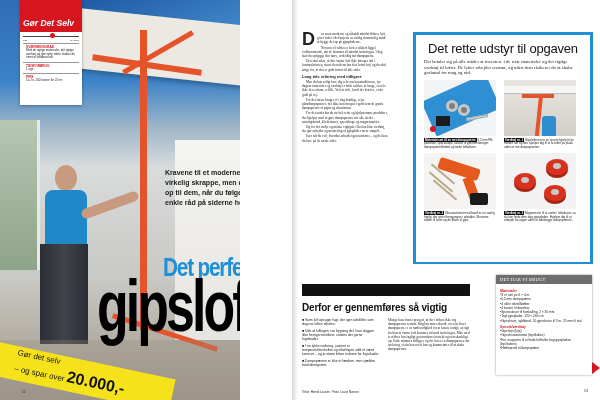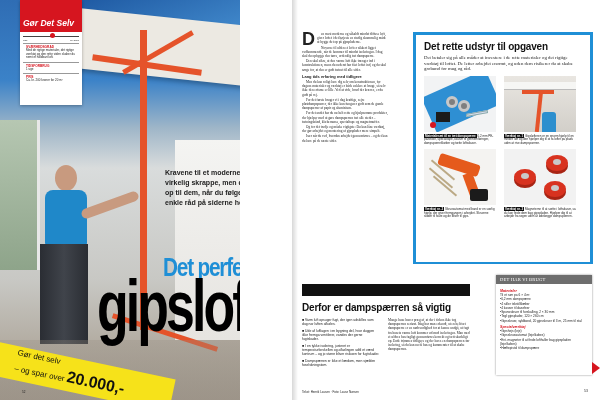--- a/index.html
+++ b/index.html
@@ -59,21 +59,21 @@
 
   
   .right-page { position: absolute; left: 298px; top: 0; width: 302px; height: 400px; background: #fff; }
 
   .col1 { position: absolute; left: 4px; top: 32px; width: 86px; font-family: "Liberation Serif", serif; font-size: 3.4px; line-height: 4.2px; color: #222; }
   .dropcap { float: left; font-size: 18px; line-height: 14px; font-weight: bold; font-family: "Liberation Sans", sans-serif; margin-right: 2px; }
   .col1 p { margin-bottom: 1px; text-indent: 4px; }
   .col1 h4 { font-family: "Liberation Sans", sans-serif; font-size: 4px; font-weight: bold; margin: 3px 0 1px; }
 
   .equip-box { position: absolute; left: 115px; top: 32px; width: 180px; height: 232px; border: 3px solid #1f8fd6; border-bottom-width: 2px; padding: 6px 8px; }
-  .equip-title { font-size: 10px; font-weight: bold; color: #111; letter-spacing: -0.2px; }
+  .equip-title { font-size: 13px; font-weight: normal; color: #111; letter-spacing: -0.2px; text-align: center; }
   .equip-intro { font-family: "Liberation Serif", serif; font-size: 4.8px; line-height: 5.6px; color: #222; margin-top: 3px; }
   .photo-grid { display: grid; grid-template-columns: 72px 72px; column-gap: 8px; row-gap: 3px; margin-top: 4px; }
   .photo { height: 56px; position: relative; overflow: hidden; }
   .cap { font-size: 3px; line-height: 3.7px; color: #222; }
   .cap .tag { background: #111; color: #fff; padding: 0 1px; font-weight: bold; }
 
   .ph-membrane { background: #f2f3f4; }
   .ph-membrane .roll { position: absolute; left: 2px; top: 6px; width: 70px; height: 38px; background: #2e8fd3; transform: rotate(-24deg); }
   .ph-membrane .tape1 { position: absolute; left: 22px; top: 20px; width: 12px; height: 12px; border: 3px solid #c8c8c8; border-radius: 50%; background: #7f7f7f; }
   .ph-membrane .tape2 { position: absolute; left: 34px; top: 24px; width: 12px; height: 12px; border: 3px solid #c8c8c8; border-radius: 50%; background: #7f7f7f; }
@@ -226,21 +226,21 @@
           <div class="m m2"></div>
           <div class="m m3"></div>
       </div>
       <div class="cap"><span class="tag">Værktøj nr. 2</span> <span>Skrueautomat med bånd er en særlig hjælp, der giver fremgangen i arbejdet. Skruerne sidder til faste og de bliver til gips.</span></div>
       <div class="cap"><span class="tag">Værktøj nr. 3</span> <span>Magneterne til at sætte i loftsdåser, så du kan finde dem bag gipspladen. Hjælper dig til at arbejde fra røgen uden at ødelægge dampspærren.</span></div>
     </div>
   </div>
 
   <div class="damp-section">
     <div class="damp-bar"></div>
-    <div class="damp-title">Derfor er dampspærren så vigtig</div>
+    <div class="damp-title">Derfor er gennemføres så vigtig</div>
     <div class="damp-cols">
       <div class="damp-left">
         <div class="bullet">Varm luft opsuger fugt, der igen udskilles som dug når luften afkøles.</div>
         <div class="bullet">Ude af luftlågen i en bygning del, hvor duggen ikke fremgå ventilerer, vandes der gerne fugtskader.</div>
         <div class="bullet">I en tykke isolering, justeret er temperaturforskellen og afkølingen udtil et værd kontrum – og jo større bliver risikoen for fugtskader.</div>
         <div class="bullet">Dampspærren er ikke et lærdom, men sjælden foselskningstom.</div>
       </div>
       <div class="damp-right">Mange huse bærer præg af, at der i tidens ikke tog dampspærren seriøst. Idag har man erkendt, at en helt tæt dampspærre er en nødvendighed for at kunne undgå, at fugt fra husets varme luft kommer ud mod isoleringen. Man med et ældres hus fagligt gennemføres korrekt og tætt skadeligt op. Ende trimmes tidligere og der laves en dampspærren før isolering, så du kan nu få hus og kammerater til at skabe dampspærren.</div>
     </div>
   </div>

